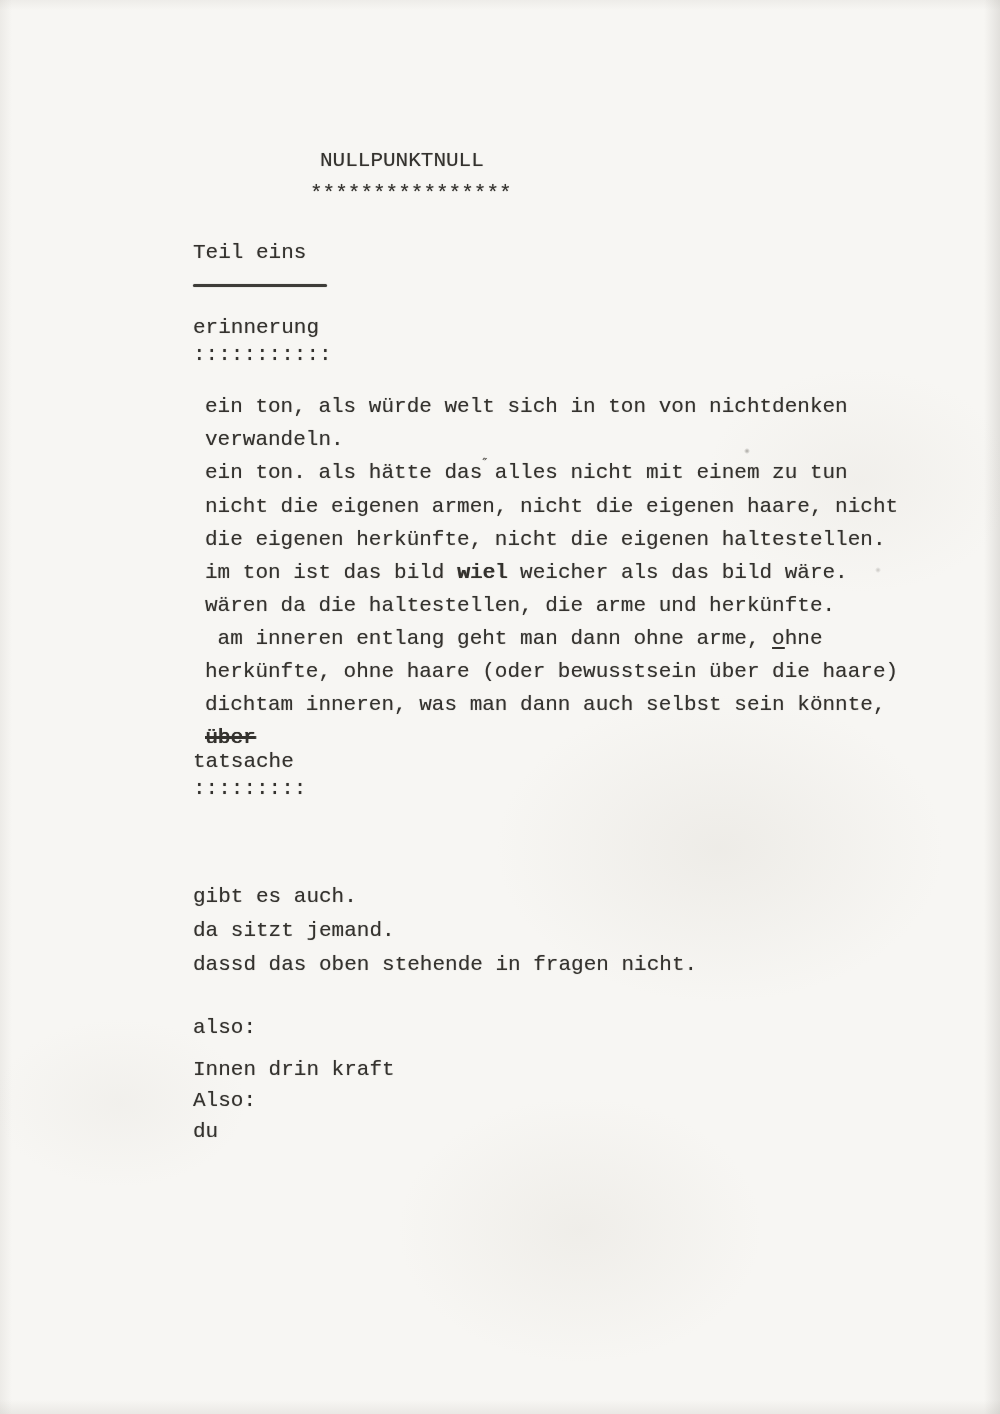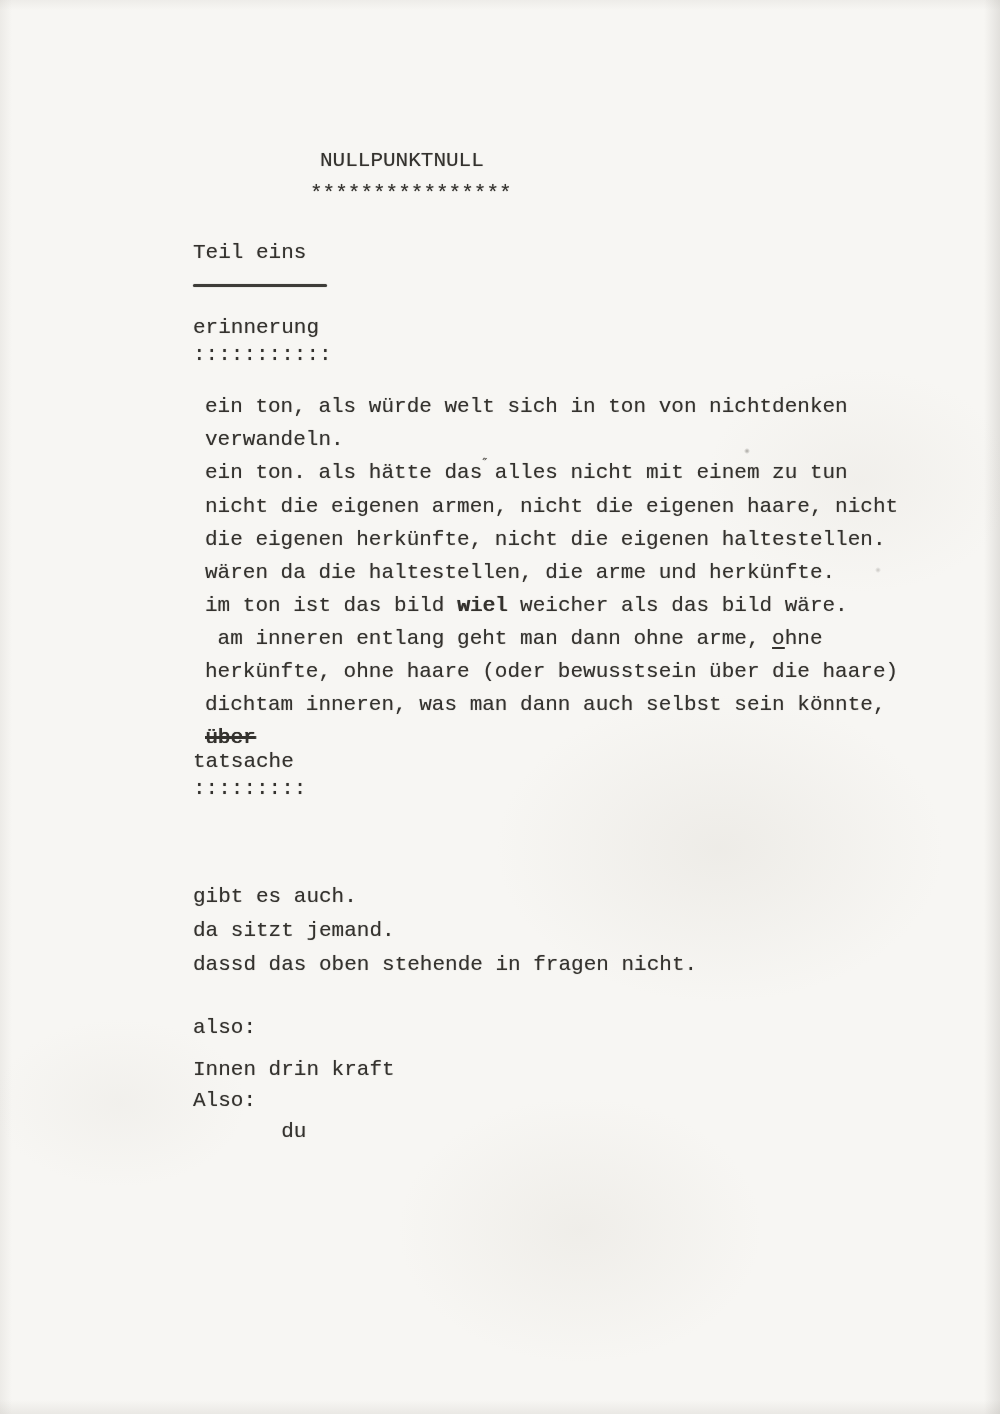--- a/index.html
+++ b/index.html
@@ -81,22 +81,22 @@
     <div class="line">erinnerung</div>
     <div class="line">:::::::::::</div>
   </div>
 
   <div class="abs para" style="left:205px; top:390px;">
     <div class="line">ein ton, als würde welt sich in ton von nichtdenken</div>
     <div class="line">verwandeln.</div>
     <div class="line"><span>ein ton. als hätte das</span><span class="ins-mark">″</span><span> alles nicht mit einem zu tun</span></div>
     <div class="line">nicht die eigenen armen, nicht die eigenen haare, nicht</div>
     <div class="line">die eigenen herkünfte, nicht die eigenen haltestellen.</div>
+    <div class="line"><span>im ton ist das bild </span><span class="overstrike">wiel</span><span> weicher als das bild wäre.</span></div>
     <div class="line">wären da die haltestellen, die arme und herkünfte.</div>
-    <div class="line"><span>im ton ist das bild </span><span class="overstrike">wiel</span><span> weicher als das bild wäre.</span></div>
     <div class="line"><span> am inneren entlang geht man dann ohne arme, </span><span class="u-first">o</span><span>hne</span></div>
     <div class="line">herkünfte, ohne haare (oder bewusstsein über die haare)</div>
     <div class="line">dichtam inneren, was man dann auch selbst sein könnte,</div>
     <div class="line"><span class="struck">über</span></div>
   </div>
 
   <div class="abs heading-block" style="left:193px; top:748px;">
     <div class="line">tatsache</div>
     <div class="line">:::::::::</div>
   </div>
@@ -108,16 +108,16 @@
     <div class="line" style="line-height:34px;">dassd das oben stehende in fragen nicht.</div>
   </div>
 
   <div class="abs" style="left:193px; top:1016px;">
     <div class="line">also:</div>
   </div>
 
   <div class="abs para" style="left:193px; top:1054px;">
     <div class="line" style="line-height:31px;">Innen drin kraft</div>
     <div class="line" style="line-height:31px;">Also:</div>
-    <div class="line" style="line-height:31px;text-align:center;">du</div>
+    <div class="line" style="line-height:31px;">du</div>
   </div>
 
 </div>
 
 </body></html>

